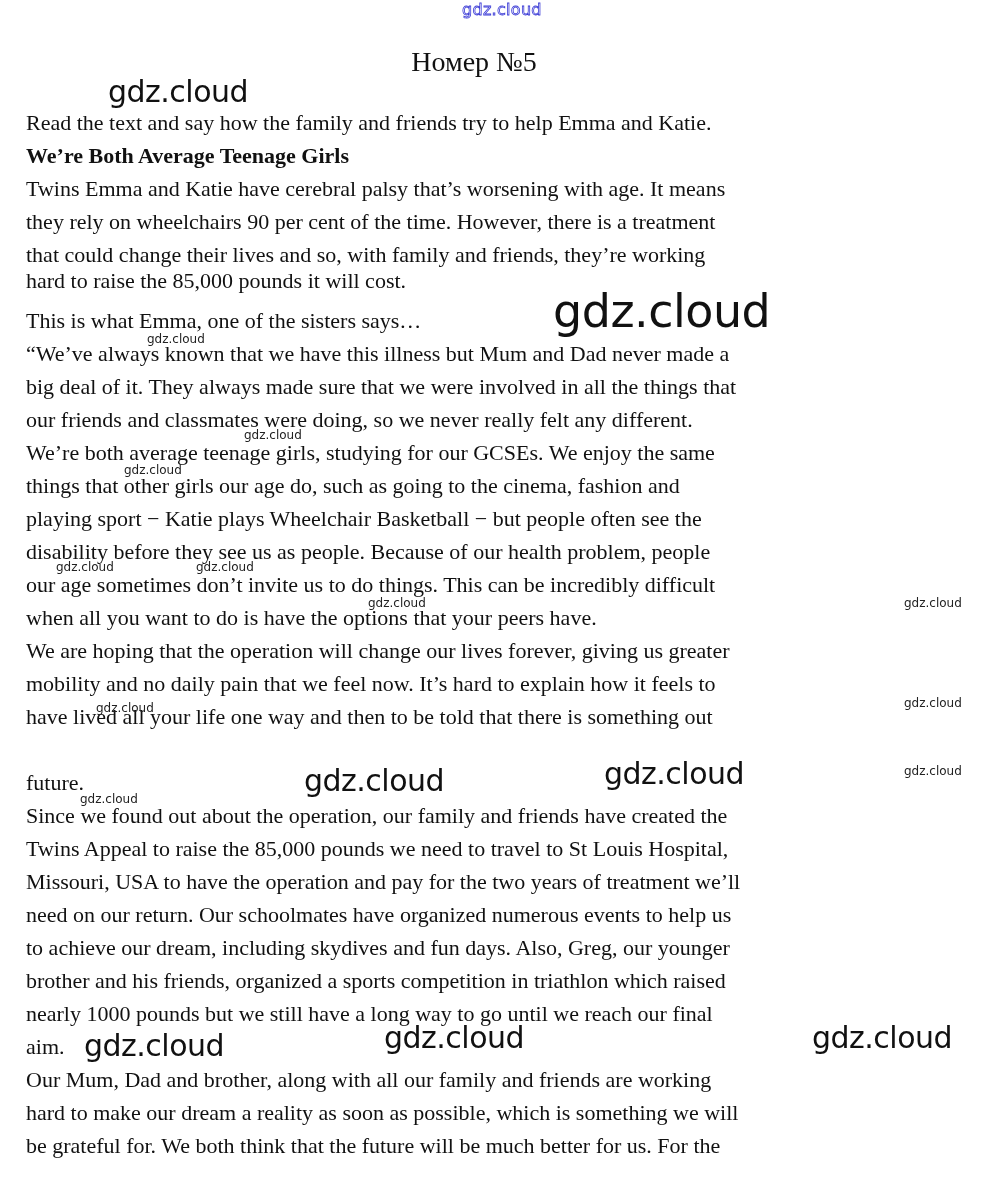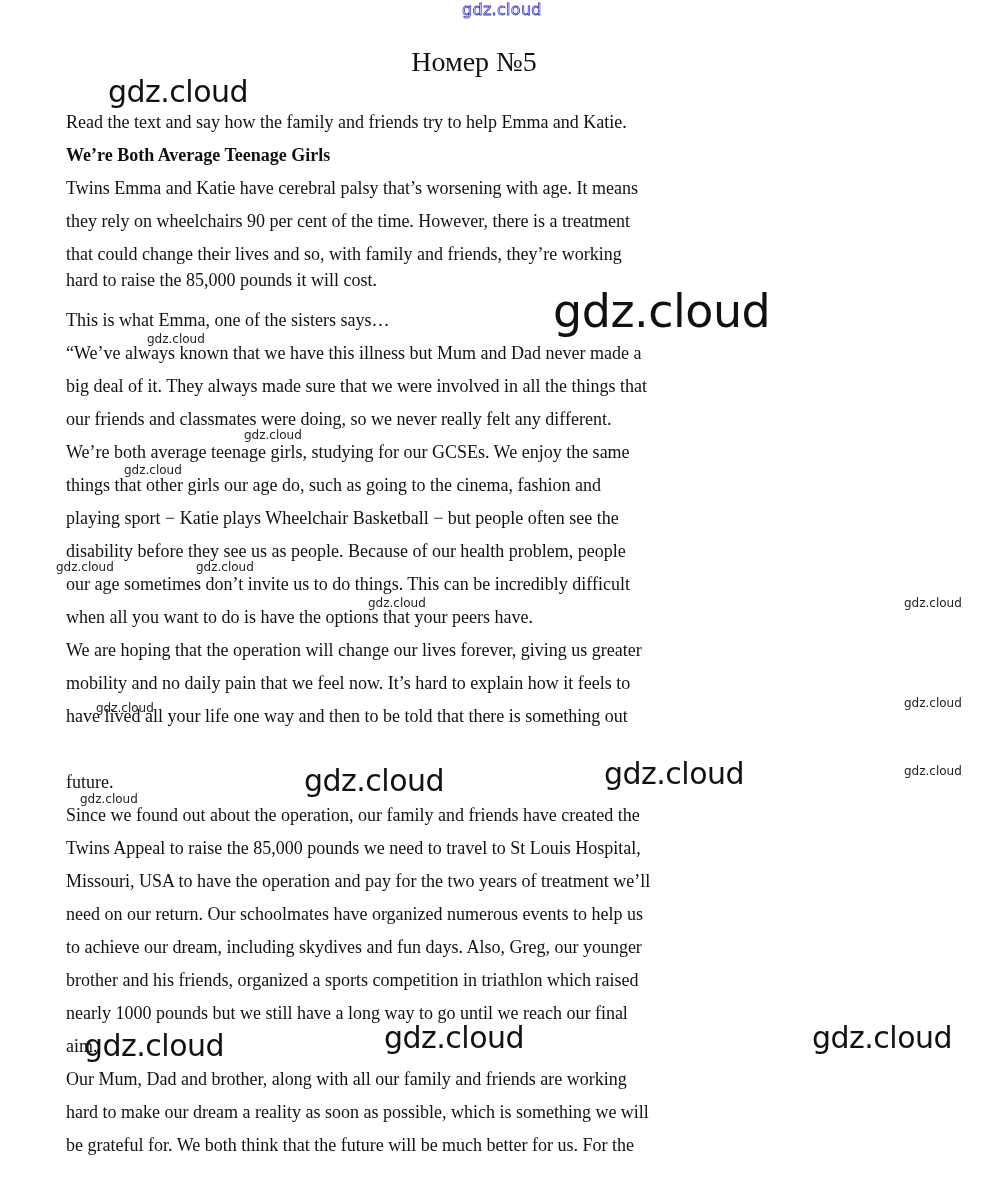--- a/index.html
+++ b/index.html
@@ -1,21 +1,21 @@
 <!DOCTYPE html>
 <html><head>
   <meta charset="utf-8">
   <style>
     html, body { margin: 0; padding: 0; background: #ffffff; }
     body { width: 1000px; height: 1186px; position: relative; overflow: hidden; }
     .page { position: absolute; left: 0; top: 0; width: 1000px; height: 1186px; background: #fff; }
     .line {
       position: absolute; left: 26px; white-space: nowrap;
       font-family: "Liberation Serif", "DejaVu Serif", serif;
-      font-size: 18px; color: #111; line-height: 33px; margin-left: 40px;
+      font-size: 22px; color: #111; line-height: 33px;
     }
     .title {
       position: absolute; left: 0; width: 940px; text-align: center; top: 46px;
       font-family: "Liberation Serif", "DejaVu Serif", serif;
       font-size: 28px; color: #111; padding-left: 8px; box-sizing: border-box;
     }
     .heading { font-weight: bold; }
     .wm-top {
       position: absolute; top: 0px; left: 462px;
       font-family: "DejaVu Sans", sans-serif; font-size: 16px;

